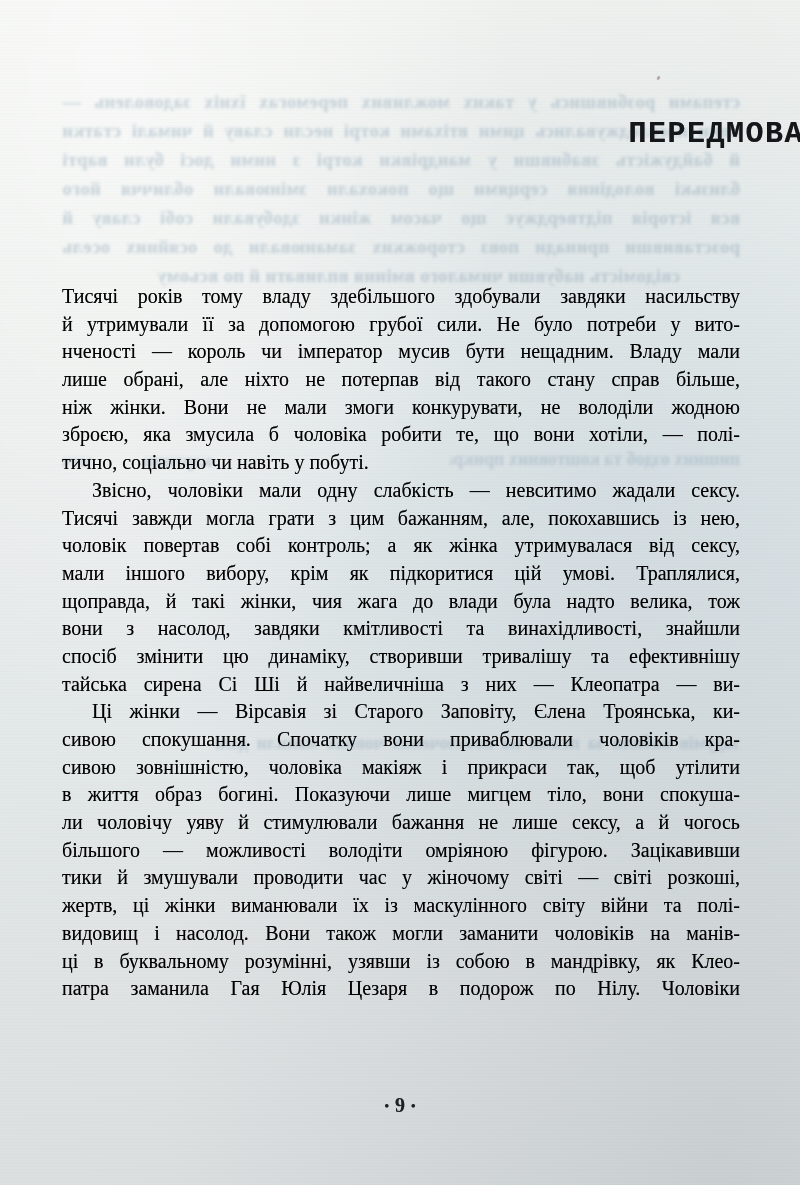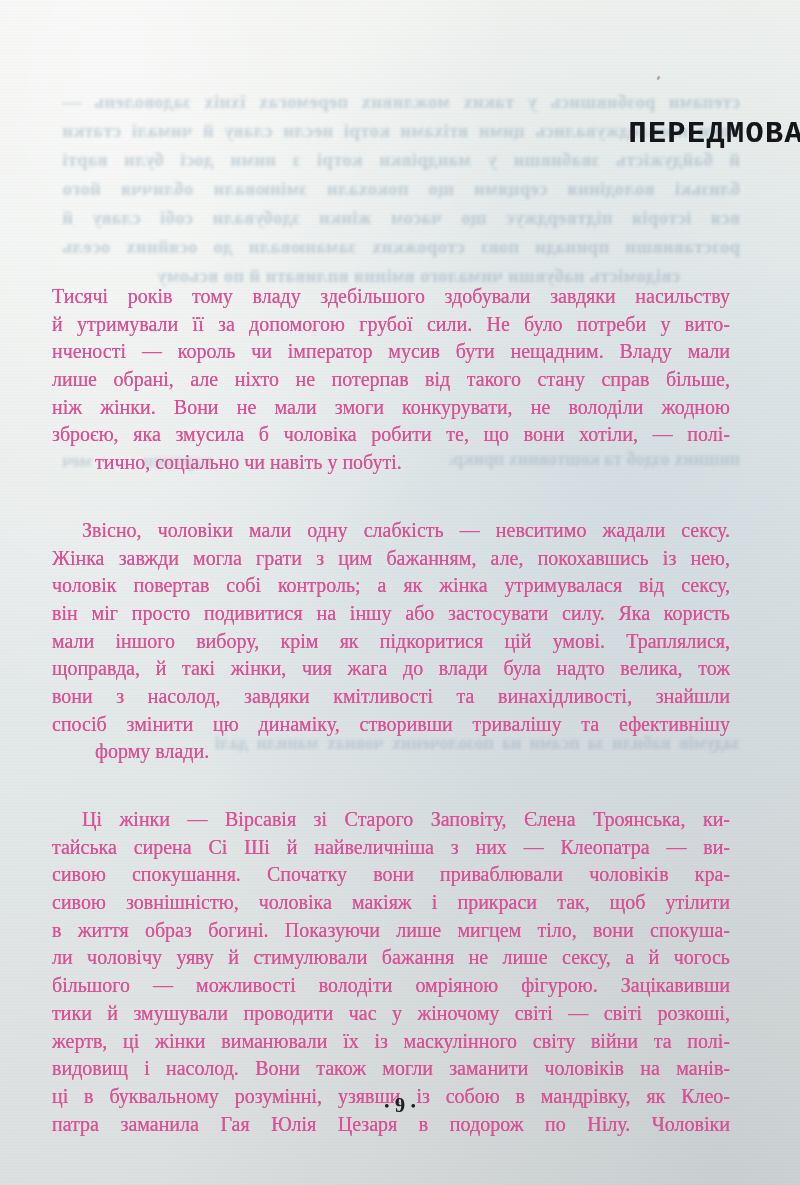--- a/index.html
+++ b/index.html
@@ -44,30 +44,30 @@
   .title{
     position:absolute;top:97px;left:4px;width:100%;
     text-align:right;
     font-size:30px;font-weight:700;letter-spacing:1.5px;
     color:#15161a;
     text-shadow:0 0 0.6px rgba(21,22,26,0.55);
     font-family:Liberation Mono, monospace;
   }
   
   .bodytext{
-    position:absolute;left:52px;top:283px;width:678px;
-    color:#ec4899;
+    position:absolute;left:62px;top:283px;width:678px;
+    color:#000000;
     text-shadow:0 0 0.55px rgba(31,32,35,0.5);
   }
   .line{
     height:27.7px;line-height:27.7px;font-size:20px;
     text-align:justify;text-align-last:justify;overflow:hidden;
   }
-  .line.indent{padding-left:30px;box-sizing:border-box;margin-top:40px;}
-  .line.para-end{text-align-last:left;margin-left:43px;}
+  .line.indent{padding-left:30px;box-sizing:border-box;}
+  .line.para-end{text-align-last:left;}
   
   .pagenum{
     position:absolute;top:1094px;left:0;width:100%;text-align:center;
     color:#1e1f22;font-size:20px;font-weight:700;
     text-shadow:0 0 0.5px rgba(30,31,34,0.5);
   }
   .pagenum .dot{font-size:13px;vertical-align:2.5px;}
   .pagenum .num{margin:0 6px;}
   
   .speck{
@@ -100,30 +100,28 @@
 
 <div class="bodytext">
     <div class="line">Тисячі років тому владу здебільшого здобували завдяки насильству</div>
     <div class="line">й утримували її за допомогою грубої сили. Не було потреби у вито-</div>
     <div class="line">нченості — король чи імператор мусив бути нещадним. Владу мали</div>
     <div class="line">лише обрані, але ніхто не потерпав від такого стану справ більше,</div>
     <div class="line">ніж жінки. Вони не мали змоги конкурувати, не володіли жодною</div>
     <div class="line">зброєю, яка змусила б чоловіка робити те, що вони хотіли, — полі-</div>
     <div class="line para-end">тично, соціально чи навіть у побуті.</div>
     <div class="line indent">Звісно, чоловіки мали одну слабкість — невситимо жадали сексу.</div>
-    <div class="line">Жінка завжди могла грати з цим бажанням, але, покохавшись із нею,</div>
+    <div class="line">Тисячі завжди могла грати з цим бажанням, але, покохавшись із нею,</div>
     <div class="line">чоловік повертав собі контроль; а як жінка утримувалася від сексу,</div>
-    <div class="line">він міг просто подивитися на іншу або застосувати силу. Яка користь</div>
     <div class="line">мали іншого вибору, крім як підкоритися цій умові. Траплялися,</div>
     <div class="line">щоправда, й такі жінки, чия жага до влади була надто велика, тож</div>
     <div class="line">вони з насолод, завдяки кмітливості та винахідливості, знайшли</div>
     <div class="line">спосіб змінити цю динаміку, створивши тривалішу та ефективнішу</div>
-    <div class="line para-end">форму влади.</div>
+    <div class="line">тайська сирена Сі Ші й найвеличніша з них — Клеопатра — ви-</div>
     <div class="line indent">Ці жінки — Вірсавія зі Старого Заповіту, Єлена Троянська, ки-</div>
-    <div class="line">тайська сирена Сі Ші й найвеличніша з них — Клеопатра — ви-</div>
     <div class="line">сивою спокушання. Спочатку вони приваблювали чоловіків кра-</div>
     <div class="line">сивою зовнішністю, чоловіка макіяж і прикраси так, щоб утілити</div>
     <div class="line">в життя образ богині. Показуючи лише мигцем тіло, вони спокуша-</div>
     <div class="line">ли чоловічу уяву й стимулювали бажання не лише сексу, а й чогось</div>
     <div class="line">більшого — можливості володіти омріяною фігурою. Зацікавивши</div>
     <div class="line">тики й змушували проводити час у жіночому світі — світі розкоші,</div>
     <div class="line">жертв, ці жінки виманювали їх із маскулінного світу війни та полі-</div>
     <div class="line">видовищ і насолод. Вони також могли заманити чоловіків на манів-</div>
     <div class="line">ці в буквальному розумінні, узявши із собою в мандрівку, як Клео-</div>
     <div class="line">патра заманила Гая Юлія Цезаря в подорож по Нілу. Чоловіки</div>

